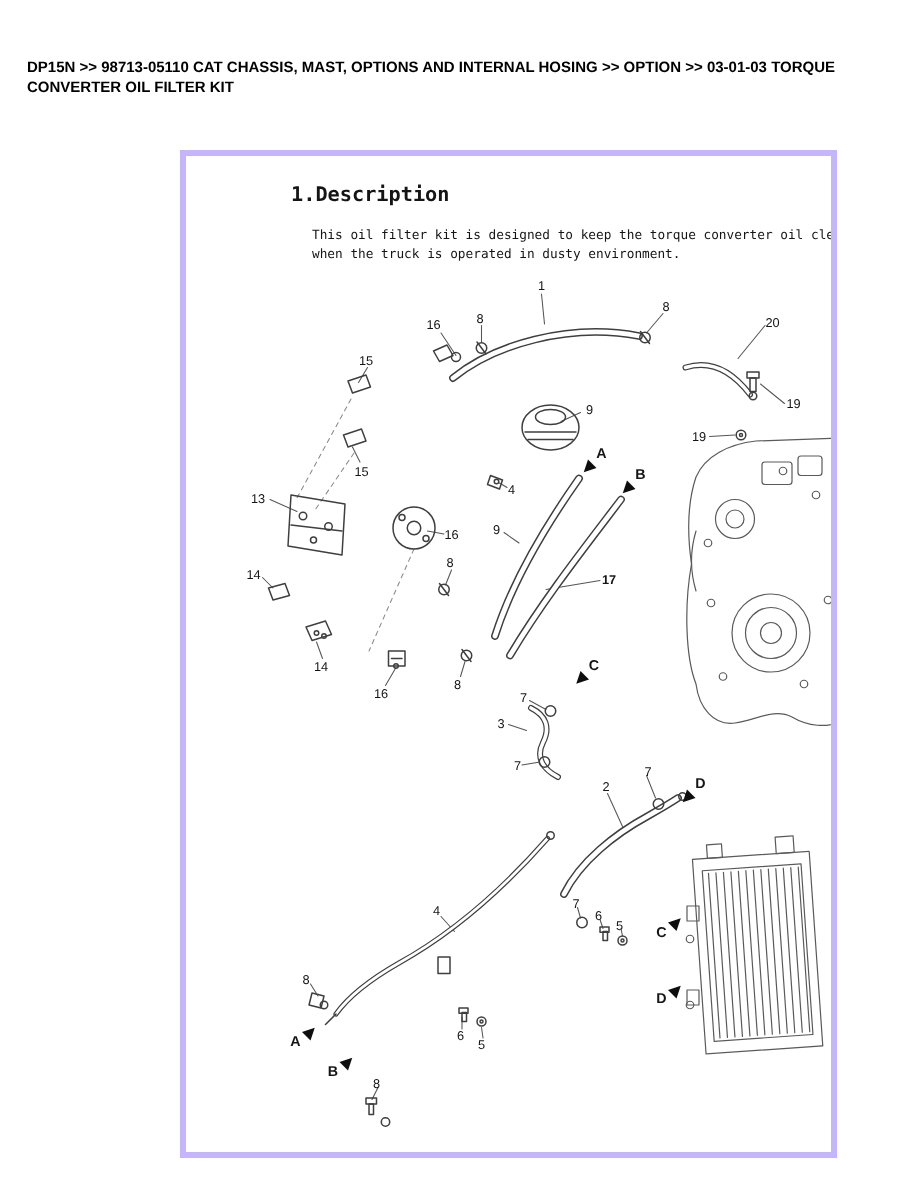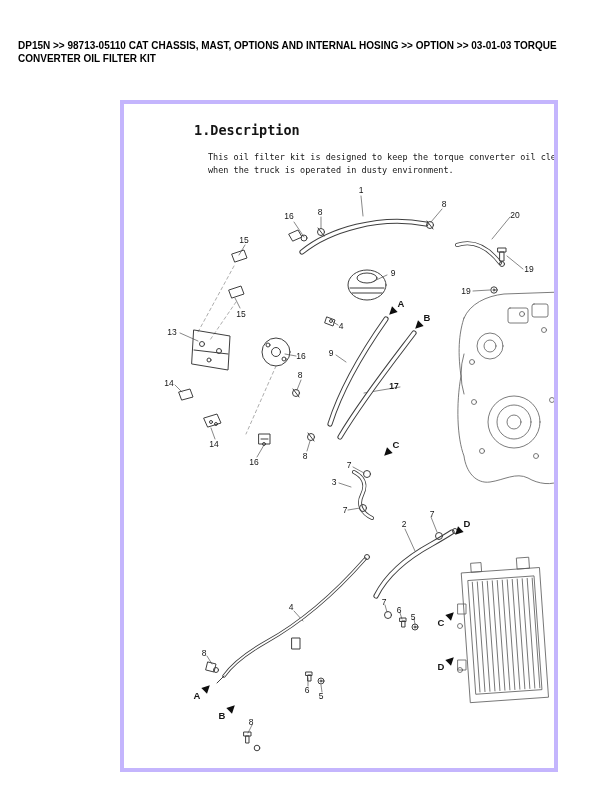--- a/index.html
+++ b/index.html
@@ -311,21 +311,21 @@
         <div class="callout" style="left: 391px; top: 111px;">20</div>
         <div class="callout" style="left: 405px; top: 165px;">19</div>
         <div class="callout" style="left: 342px; top: 187px;">19</div>
         <div class="callout" style="left: 120px; top: 136px;">15</div>
         <div class="callout" style="left: 117px; top: 210px;">15</div>
         <div class="callout" style="left: 269px; top: 169px;">9</div>
         <div class="callout" style="left: 217px; top: 222px;">4</div>
         <div class="callout" style="left: 48px; top: 228px;">13</div>
         <div class="callout" style="left: 177px; top: 252px;">16</div>
         <div class="callout" style="left: 207px; top: 249px;">9</div>
-        <div class="callout" style="left: 270px; top: 282px; font-weight: bold;">17</div>
+        <div class="callout" style="left: 282px; top: 282px; font-weight: bold;">17</div>
         <div class="callout" style="left: 45px; top: 279px;">14</div>
         <div class="callout" style="left: 90px; top: 340px;">14</div>
         <div class="callout" style="left: 176px; top: 271px;">8</div>
         <div class="callout" style="left: 130px; top: 358px;">16</div>
         <div class="callout" style="left: 181px; top: 352px;">8</div>
         <div class="callout" style="left: 225px; top: 361px;">7</div>
         <div class="callout" style="left: 210px; top: 378px;">3</div>
         <div class="callout" style="left: 221px; top: 406px;">7</div>
         <div class="callout" style="left: 280px; top: 420px;">2</div>
         <div class="callout" style="left: 308px; top: 410px;">7</div>

